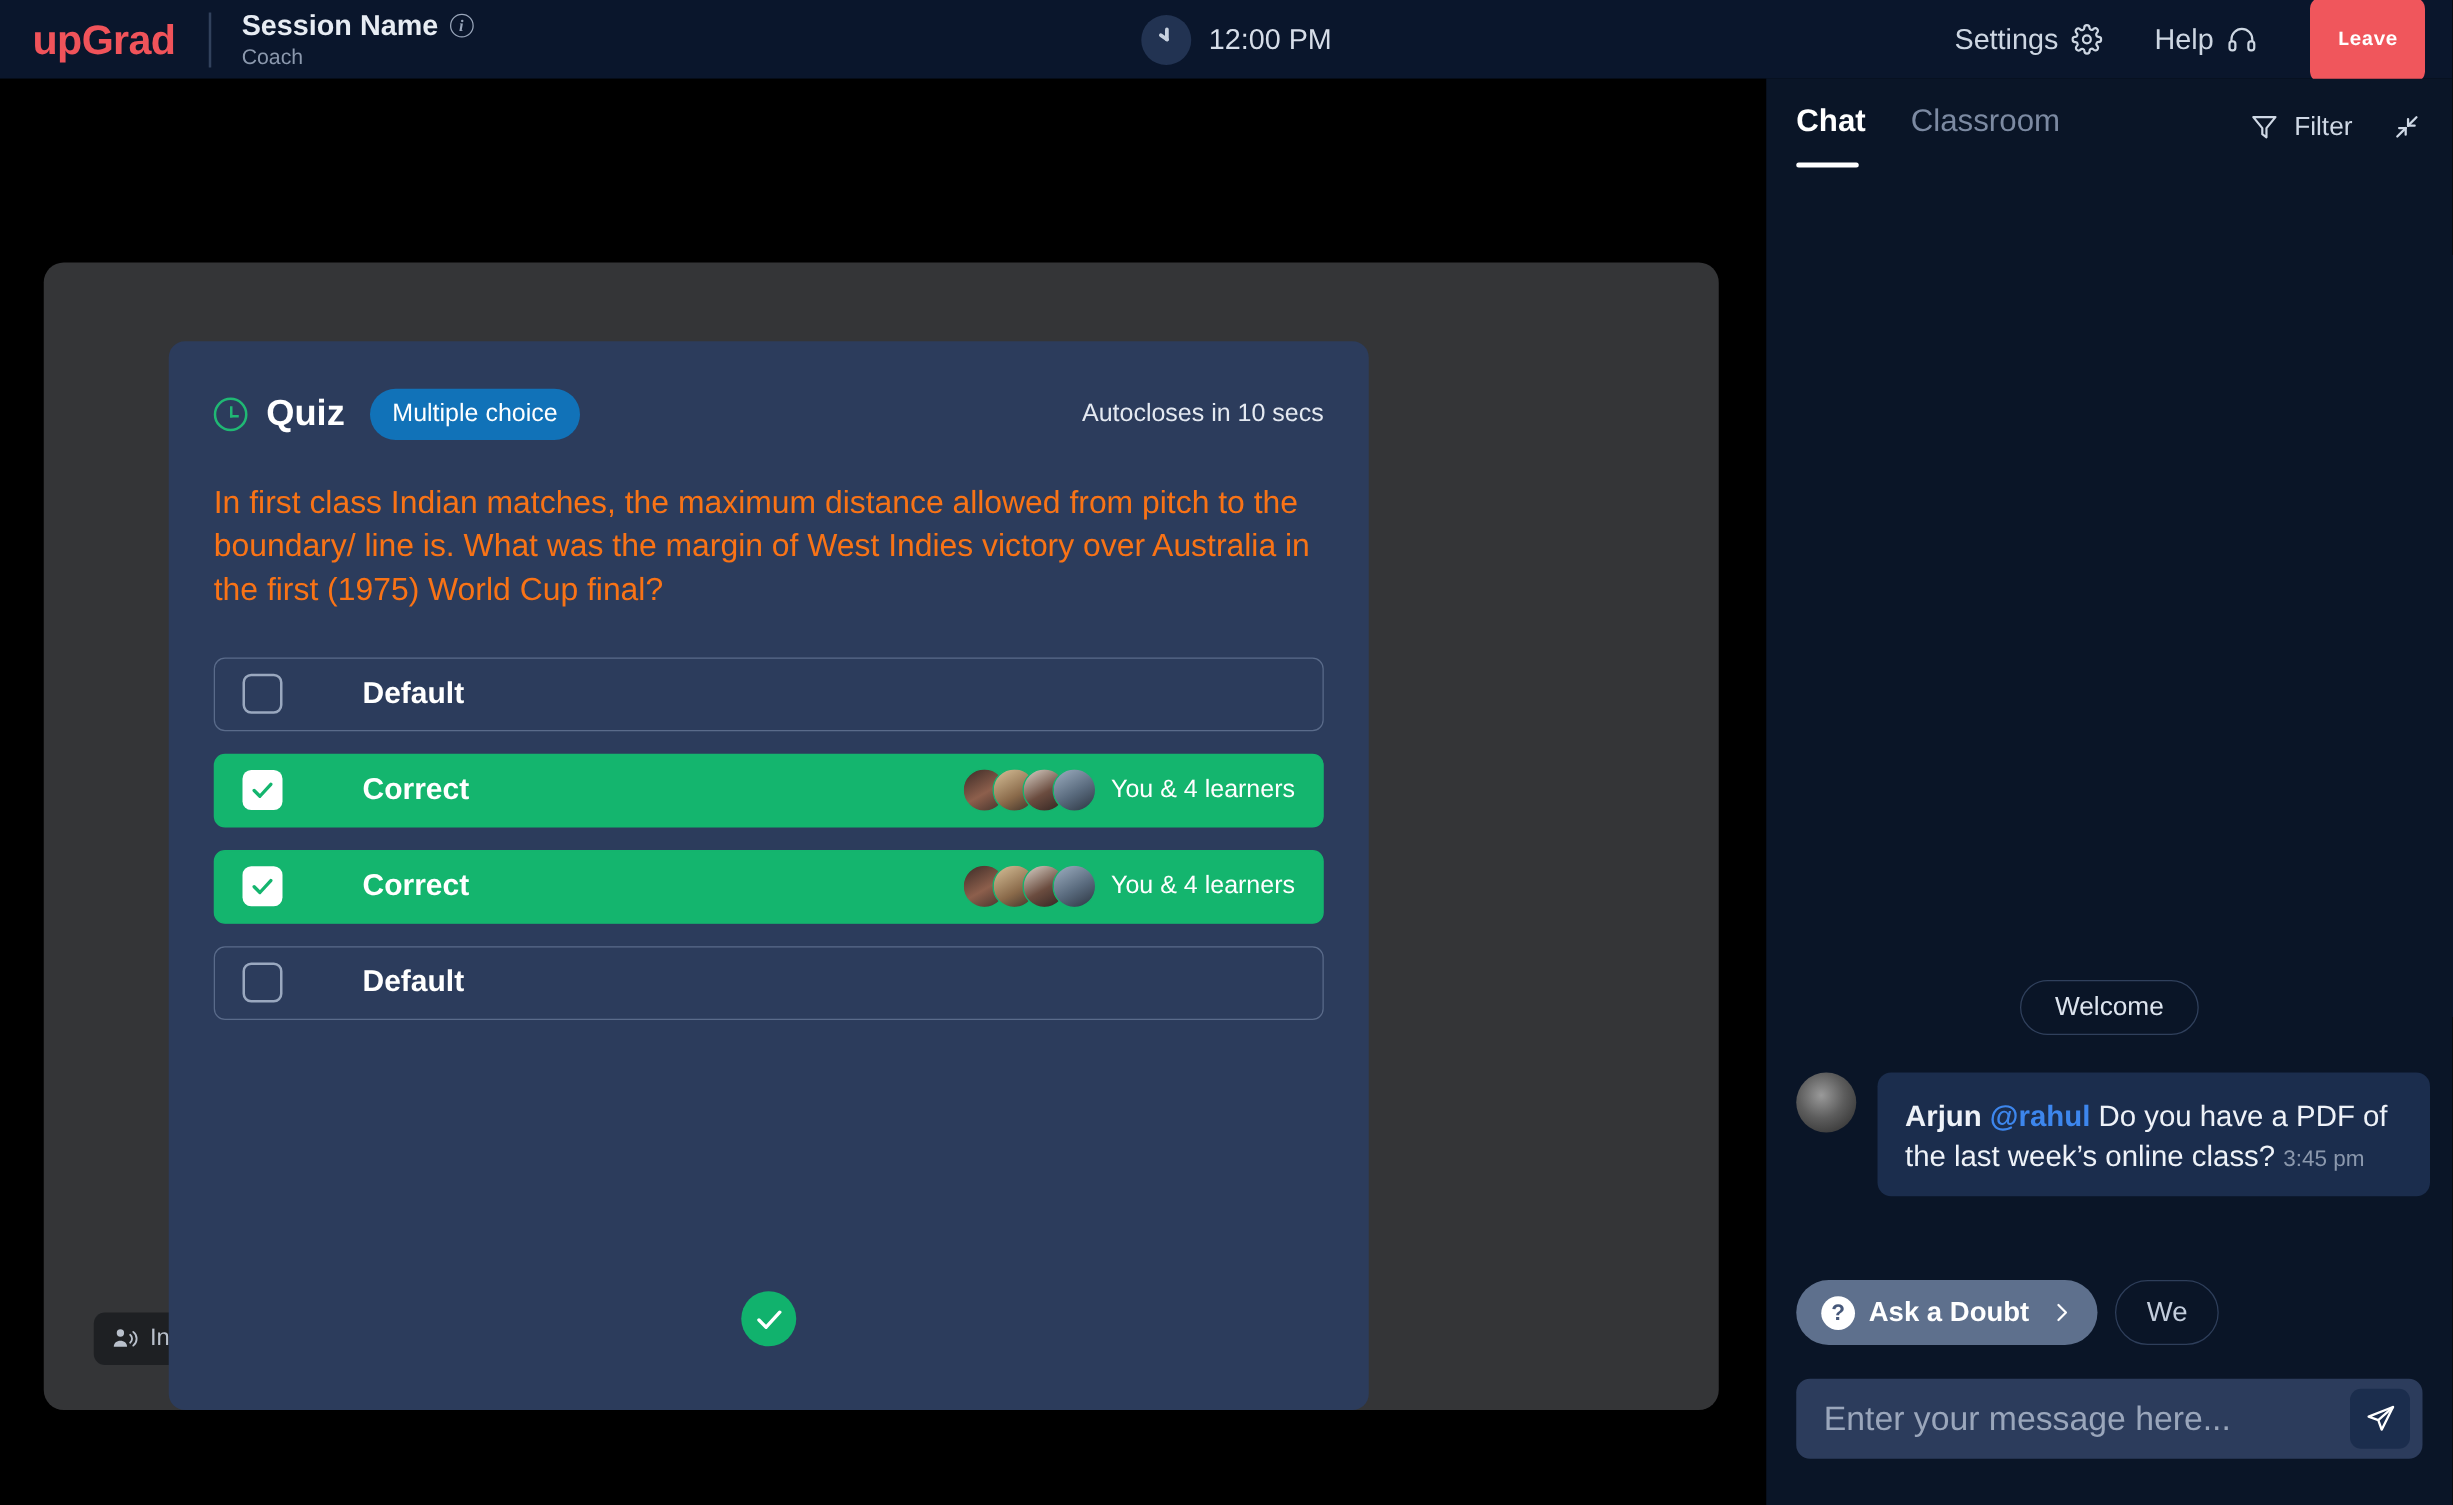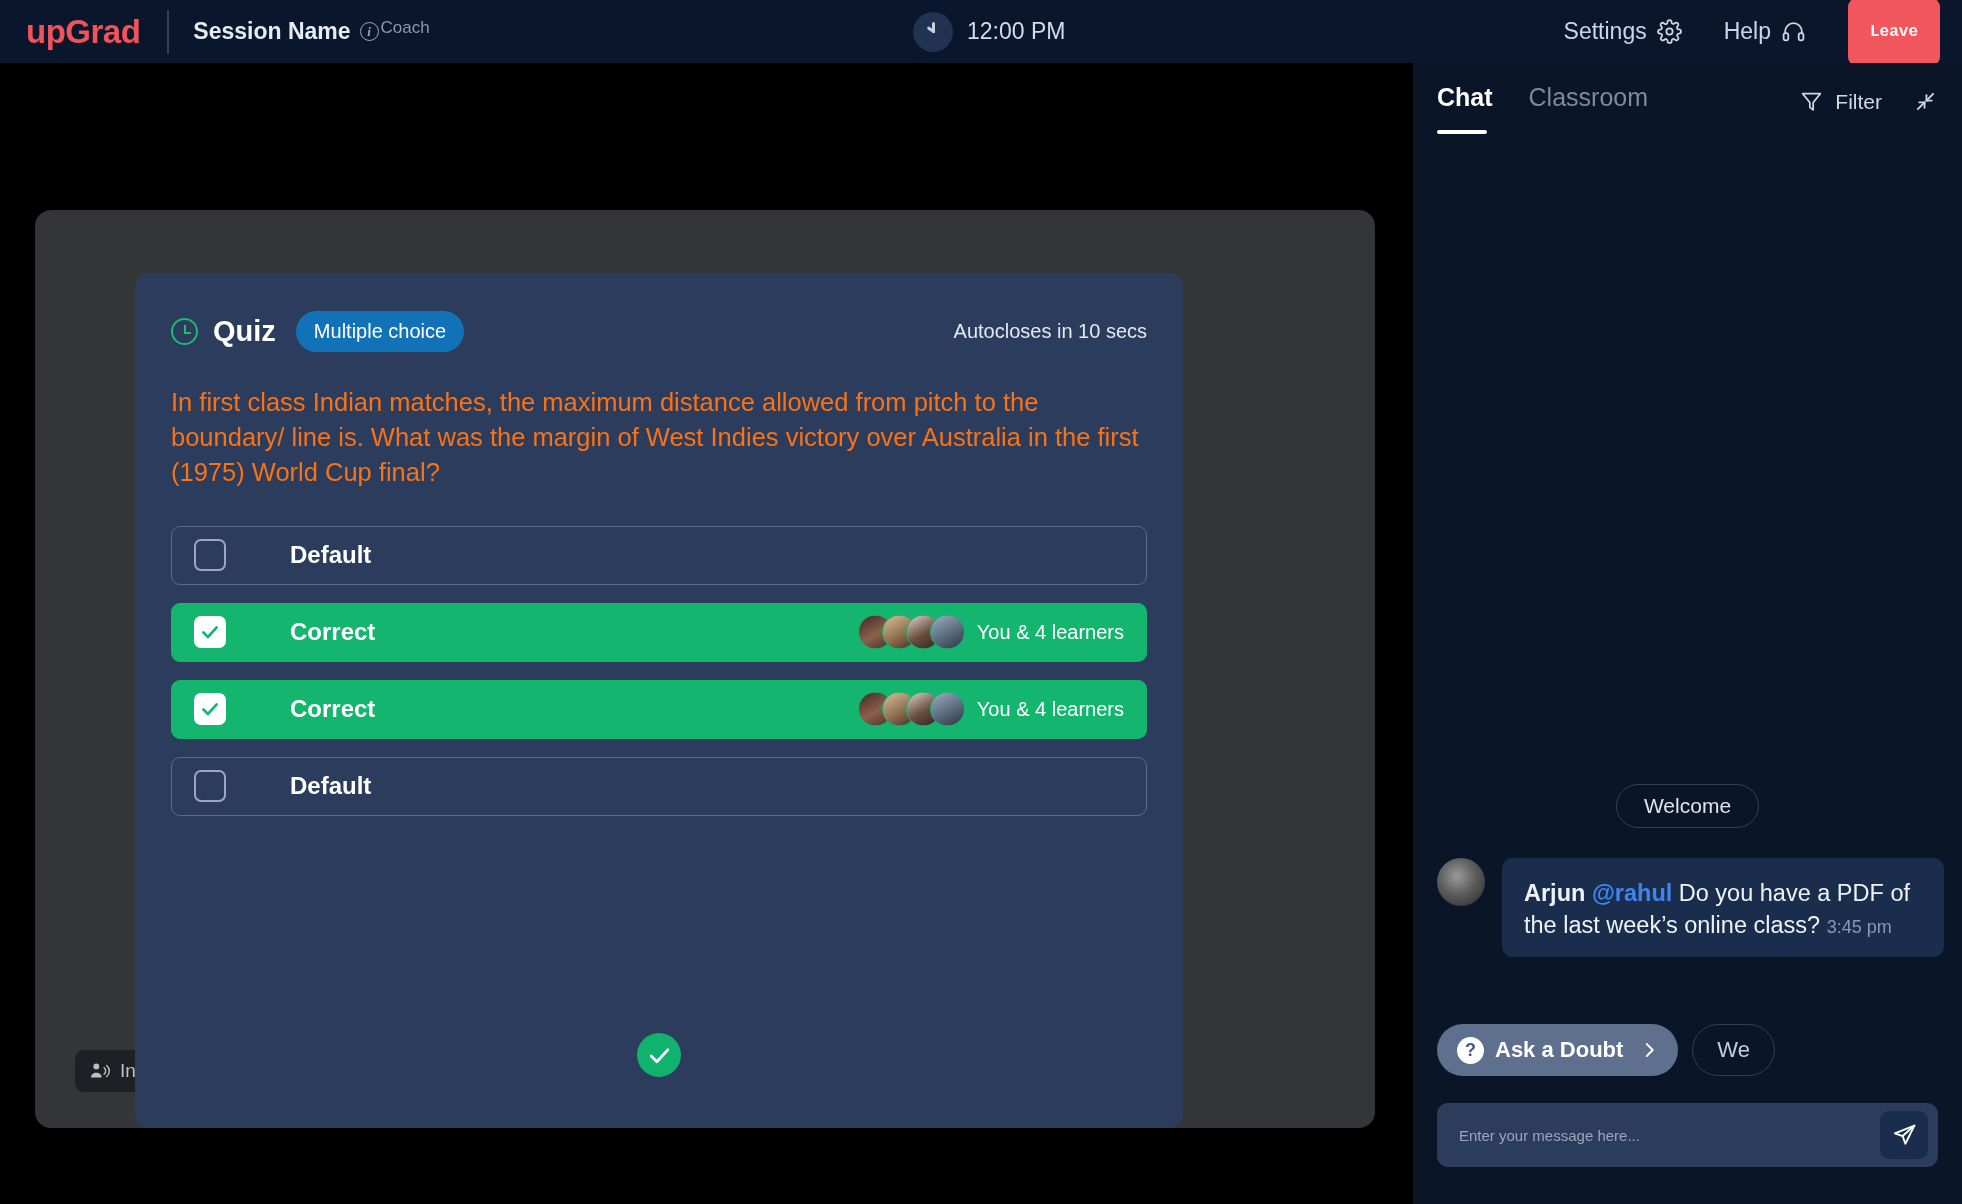--- a/index.html
+++ b/index.html
@@ -18,21 +18,21 @@
     display: flex; align-items: center;
   }
   .brand {
     margin-left: 26px; font-size: 33px; font-weight: bold;
     color: #f0535a; letter-spacing: -0.5px;
   }
   .vdivider {
     width: 2px; height: 44px; background: #31415c;
     margin-left: 27px; margin-right: 24px;
   }
-  .session-block { display: flex; flex-direction: row; justify-content: center; gap: 2px; }
+  .session-block { display: flex; flex-direction: column; justify-content: center; gap: 2px; }
   .session-name-row { display: flex; align-items: center; gap: 9px; }
   .session-name { font-size: 23px; font-weight: bold; color: #e7ecf3; }
   .info-icon {
     width: 19px; height: 19px; border-radius: 50%;
     border: 1.6px solid #9aa7bb; color: #9aa7bb;
     font-size: 13px; font-weight: bold; font-style: italic;
     display: flex; align-items: center; justify-content: center;
     font-family: "Liberation Serif", serif;
   }
   .session-role { font-size: 17px; color: #8b98ad; }
@@ -87,21 +87,21 @@
   .speaker-badge {
     position: absolute; left: 40px; bottom: 36px;
     background: rgba(28,30,34,0.92); border-radius: 9px;
     height: 42px; display: flex; align-items: center; gap: 9px;
     padding: 0 14px; color: #b9c0cb; font-size: 19px; white-space: nowrap;
   }
 
   
   .quiz-card {
     position: absolute; left: 135px; top: 210px;
-    width: 1048px; height: 855px;
+    width: 960px; height: 855px;
     background: #2c3c5c; border-radius: 13px;
     padding: 34px 36px 0 36px;
   }
   .quiz-head {
     display: flex; align-items: center; height: 48px; position: relative;
   }
   .quiz-clock {
     width: 27px; height: 27px; border-radius: 50%;
     border: 2.2px solid #20b874; position: relative; margin-right: 15px;
   }
@@ -231,21 +231,21 @@
   }
   .chevron-r { margin-left: 6px; }
 
   .composer {
     position: absolute; left: 24px; right: 24px; bottom: 37px;
     height: 64px; background: #2c3c5c; border-radius: 11px;
     display: flex; align-items: center; padding: 0 10px 0 22px;
   }
   .composer input {
     flex: 1; background: transparent; border: none; outline: none;
-    font-size: 15px; color: #ffffff; font-family: "Liberation Sans", sans-serif;
+    font-size: 27px; color: #ffffff; font-family: "Liberation Sans", sans-serif;
   }
   .composer input::placeholder { color: #9aa6bb; }
   .send-btn {
     width: 48px; height: 48px; border-radius: 9px; background: #1b2d4d;
     display: flex; align-items: center; justify-content: center; cursor: pointer;
     border: none;
   }
 </style>
 </head>
 <body>

